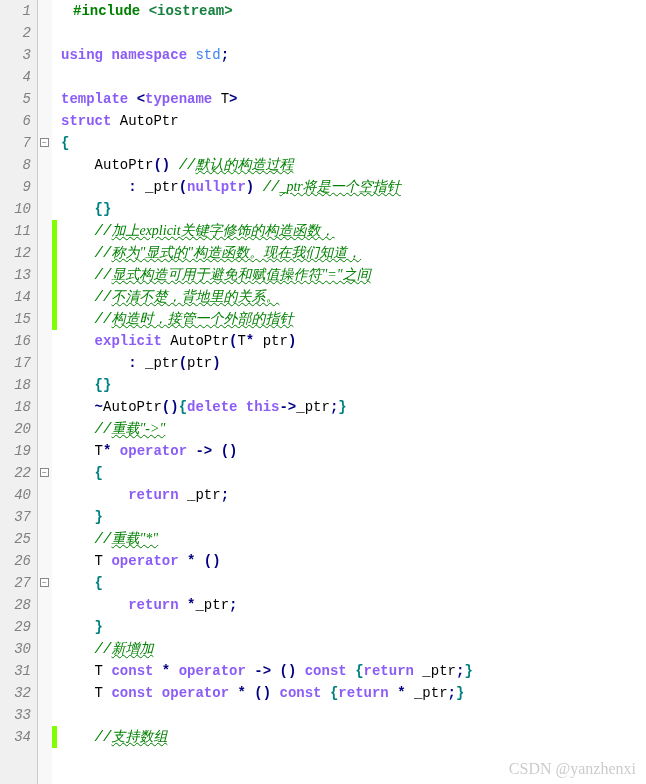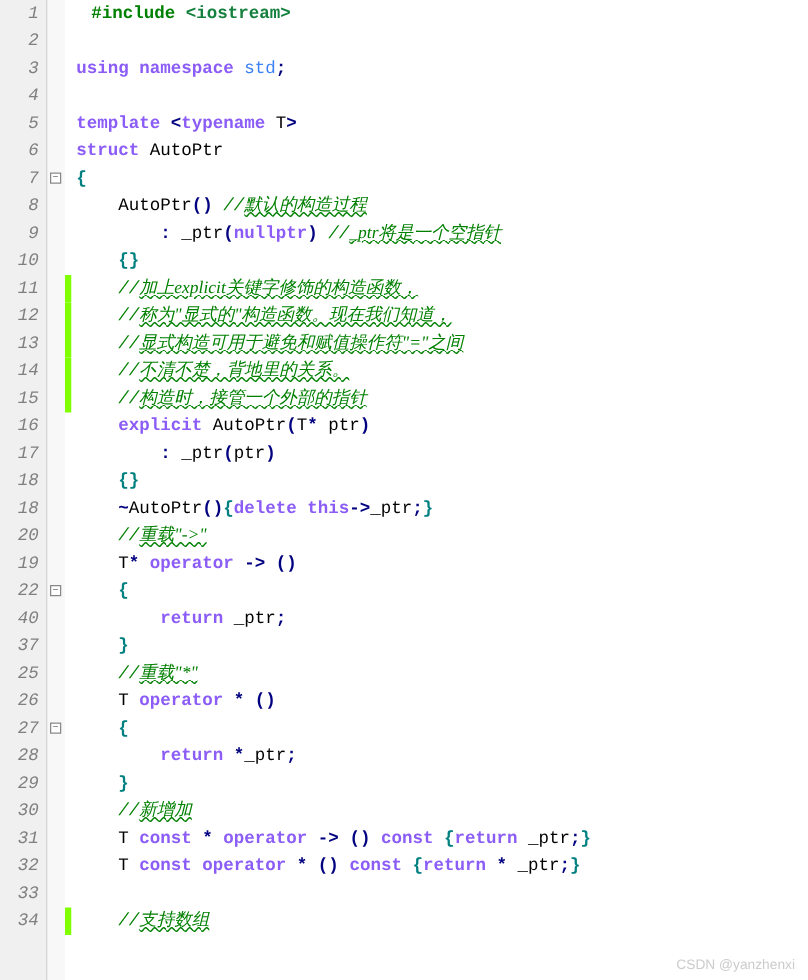--- a/index.html
+++ b/index.html
@@ -68,22 +68,22 @@
 .op { color: #000080; font-weight: bold; }
 .paren { color: #000080; font-weight: bold; }
 .brace { color: #008080; font-weight: bold; }
 .comment { color: #008000; font-style: italic; }
 .std { color: #3b82f6; }
 .watermark {
   position: absolute;
   bottom: 6px;
   right: 10px;
   color: #ccc;
-  font-size: 11px;
-  font-family: Liberation Sans, sans-serif;
+  font-size: 16px;
+  font-family: Liberation Serif, serif;
 }
 .wavy { text-decoration: underline wavy #008000; text-decoration-thickness: 1px; font-family: Liberation Serif, serif; }
 </style>
 </head>
 <body>
 
 <div class="editor">
   <div class="gutter">
       <div class="ln">1</div>
       <div class="ln">2</div>

